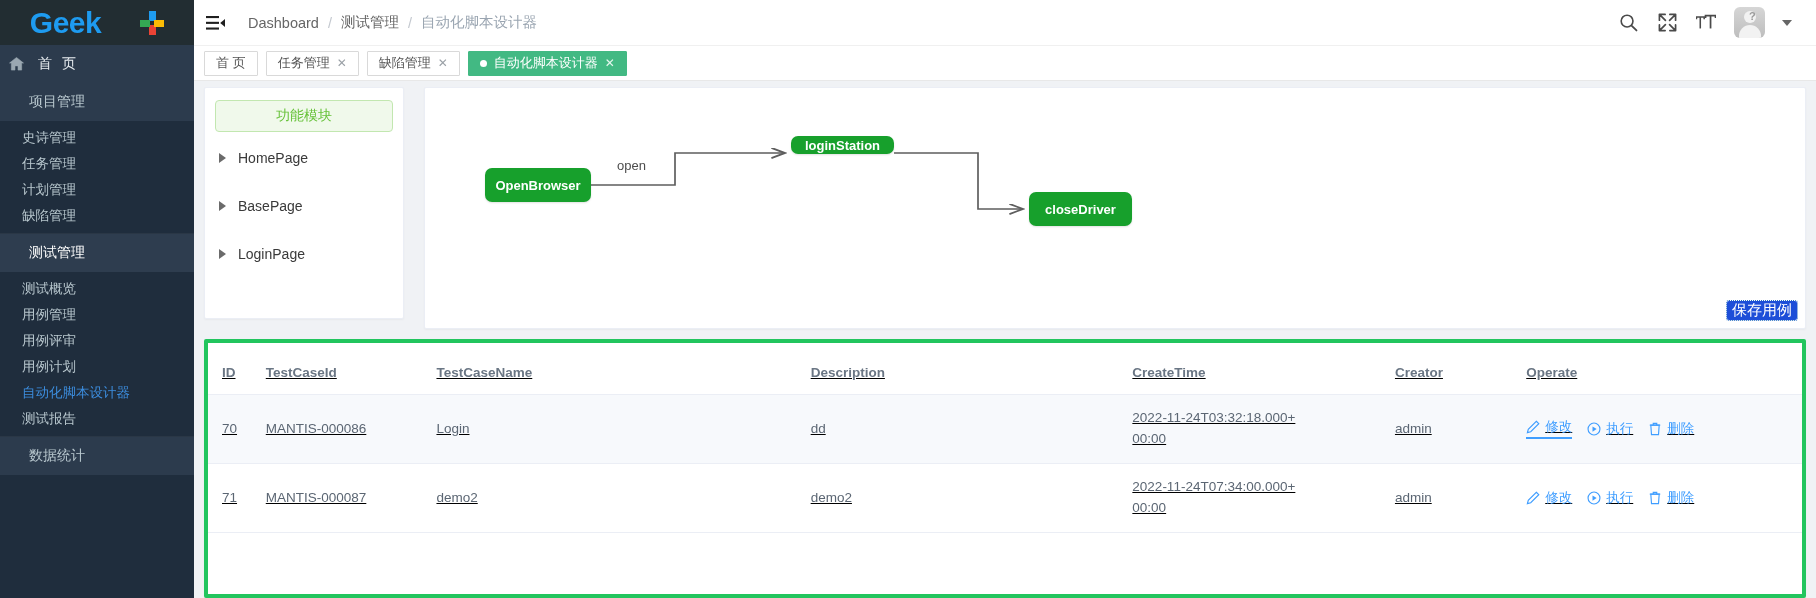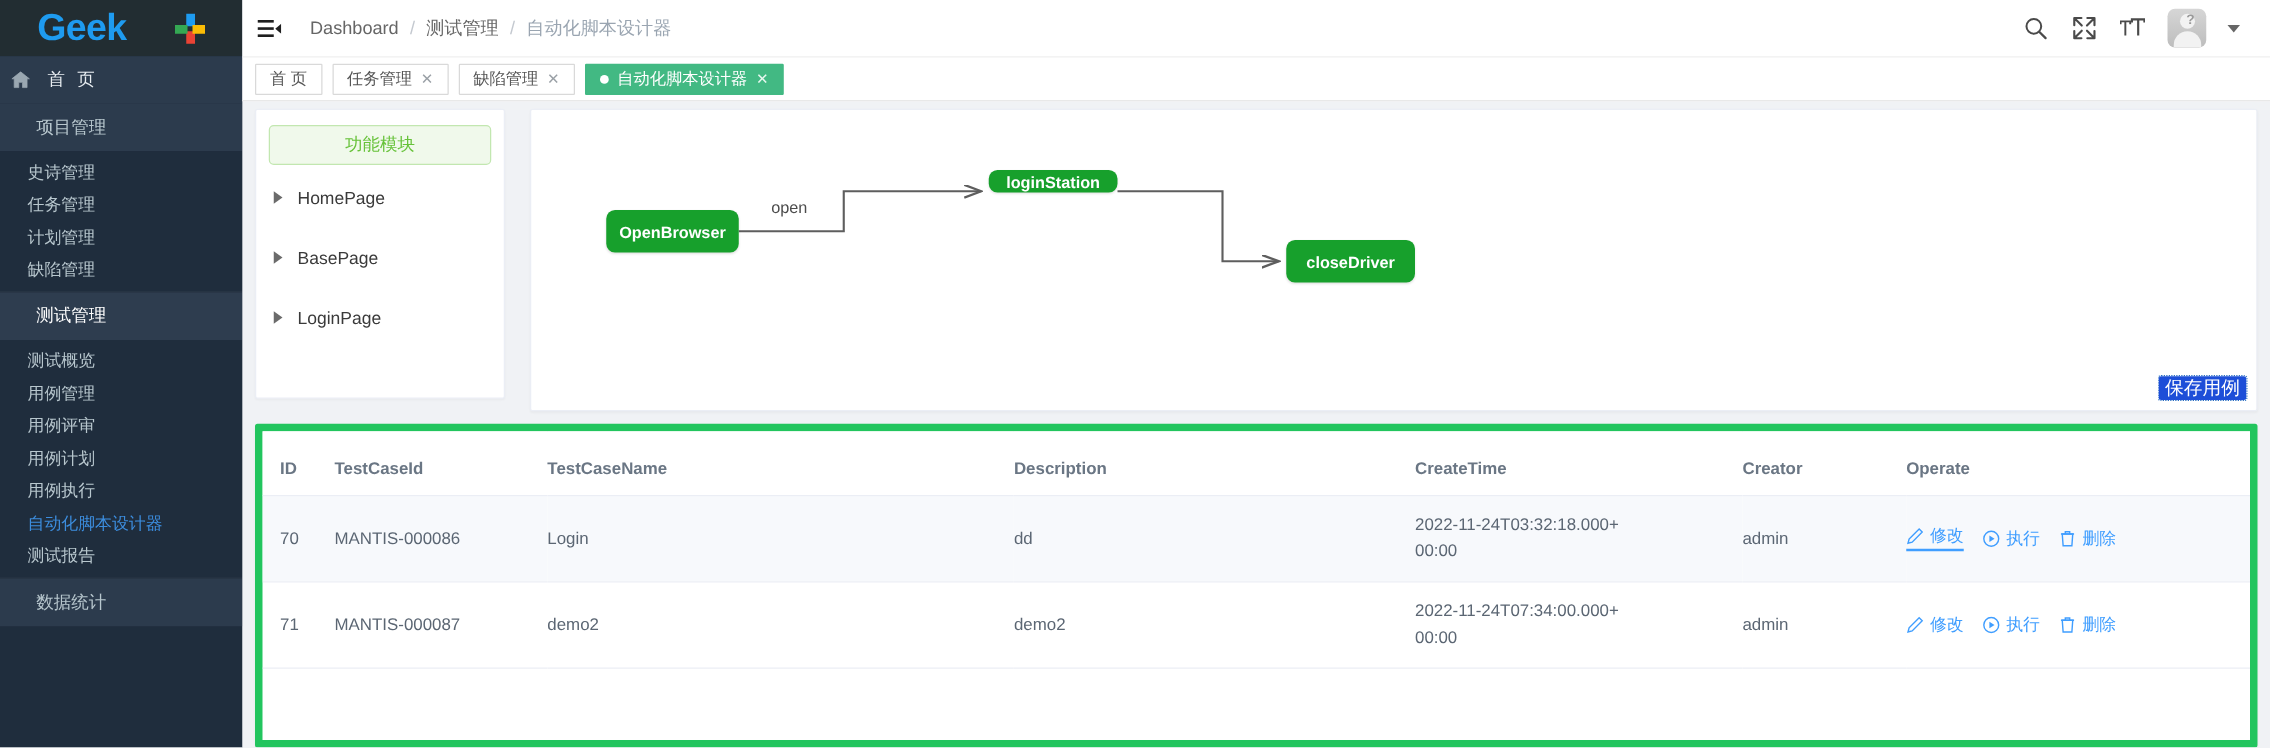--- a/index.html
+++ b/index.html
@@ -148,23 +148,23 @@
   .save-btn {
     position:absolute; right: 8px; bottom: 8px;
     background:#1d4ed8; color:#fff; font-size:15px;
     padding: 0 5px; border-radius: 2px; cursor:pointer;
     outline: 1px dotted #2b6fc2;
   }
 
   
   .table-card {
     margin: 10px 10px 0 10px; background:#fff;
-    border: 6px solid #22c55e; border-radius: 2px;
+    border: 4px solid #22c55e; border-radius: 2px;
     box-shadow: 0 1px 2px rgba(0,0,0,0.04);
-    flex: 1; overflow: hidden;
+    flex: 1; overflow: hidden; text-decoration: underline;
   }
   table.tc { width: 100%; border-collapse: collapse; table-layout: fixed; }
   table.tc th {
     text-align: left; font-size: 13.5px; color: #6a7684; font-weight: bold;
     padding: 22px 0 14px 0; border-bottom: 1px solid #ebeef5; background:#fff;
   }
   table.tc td {
     font-size: 13.5px; color: #5b6673; padding: 13px 0;
     border-bottom: 1px solid #ebeef5; vertical-align: middle;
   }
@@ -238,23 +238,20 @@
           <span>测试概览</span>
         </div>
       <div class="side-item">
           <span>用例管理</span>
         </div>
       <div class="side-item">
           <span>用例评审</span>
         </div>
       <div class="side-item">
           <span>用例计划</span>
-        </div>
-      <div class="side-item">
-          <span>用例执行</span>
         </div>
       <div class="side-item active">
           <span>自动化脚本设计器</span>
         </div>
       <div class="side-item">
           <span>测试报告</span>
         </div>
     </div>
     <div class="side-sep"></div>
 

